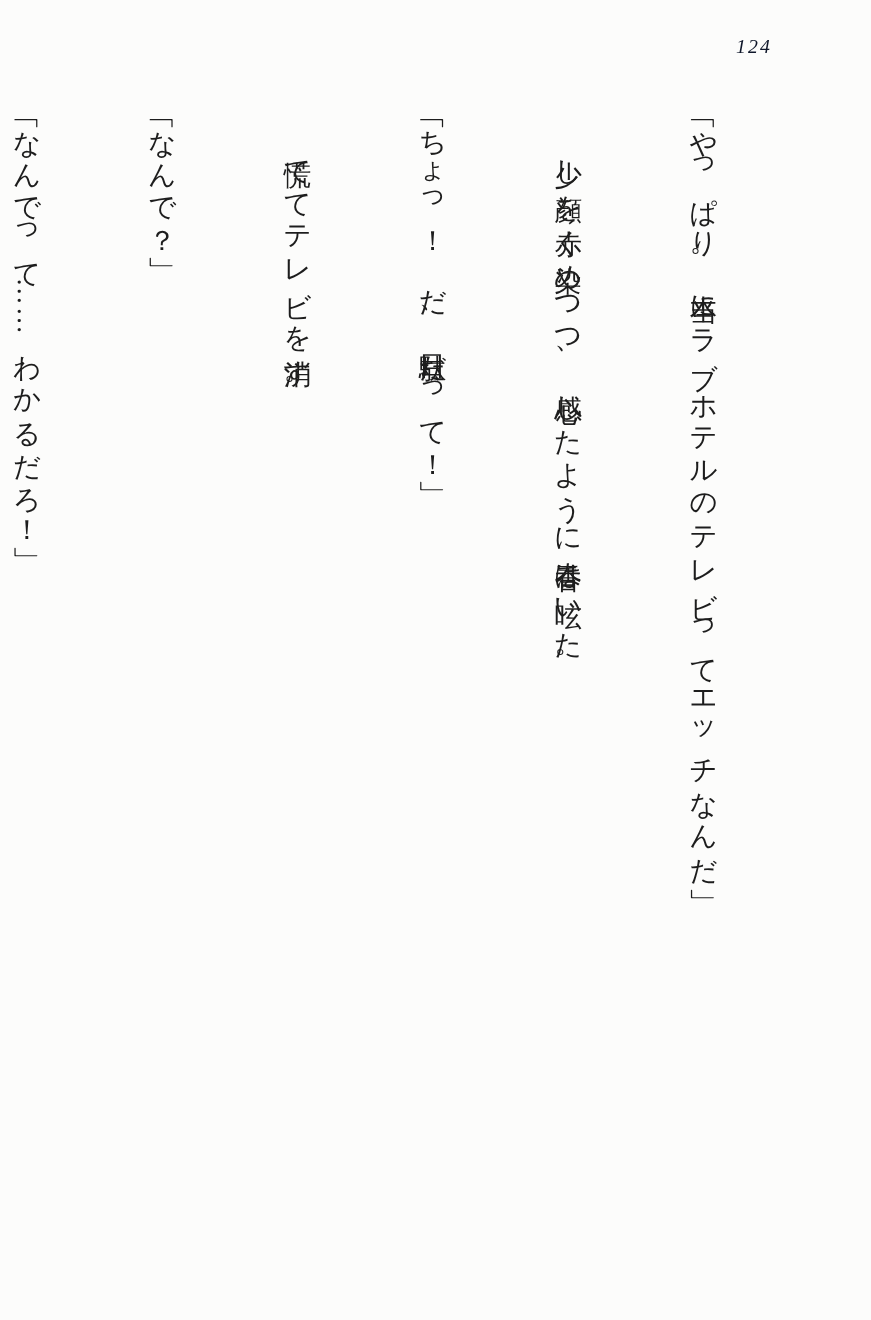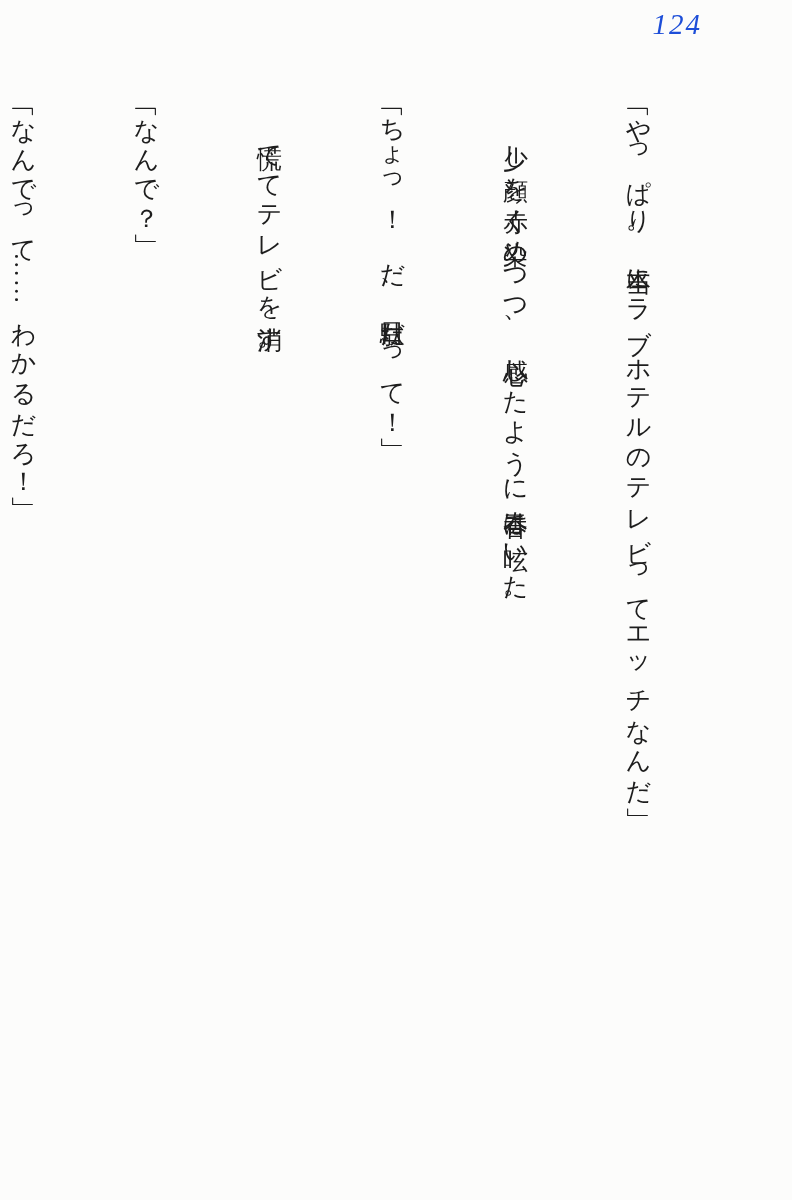--- a/index.html
+++ b/index.html
@@ -15,26 +15,26 @@
   }
   .page {
     position: relative;
     width: 792px;
     height: 1200px;
     background: #fcfcfb;
     color: #1d1d1d;
   }
   .page-number {
     position: absolute;
-    top: 8px;
+    top: 32px;
     right: 90px;
-    font-size: 29px;
+    font-size: 18px;
     font-style: italic;
     letter-spacing: 2px;
-    color: #1d4ed8;
+    color: #0f172a;
   }
   .text-block {
     position: absolute;
     top: 100px;
     right: 51px;
     height: 1060px;
     writing-mode: vertical-rl;
     text-orientation: mixed;
     font-size: 25px;
     line-height: 41px;          

